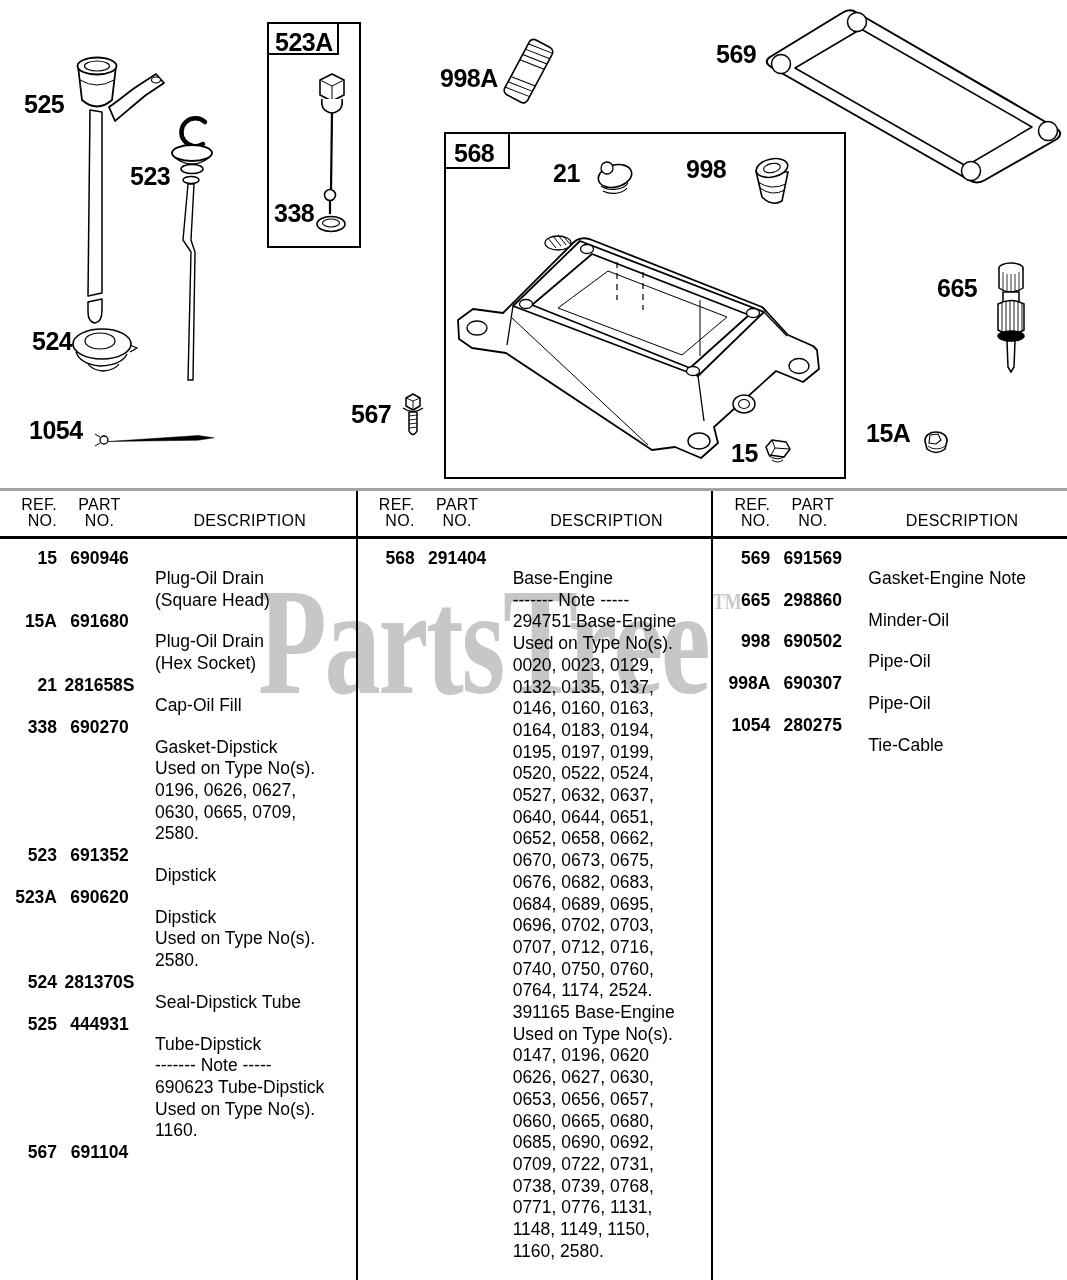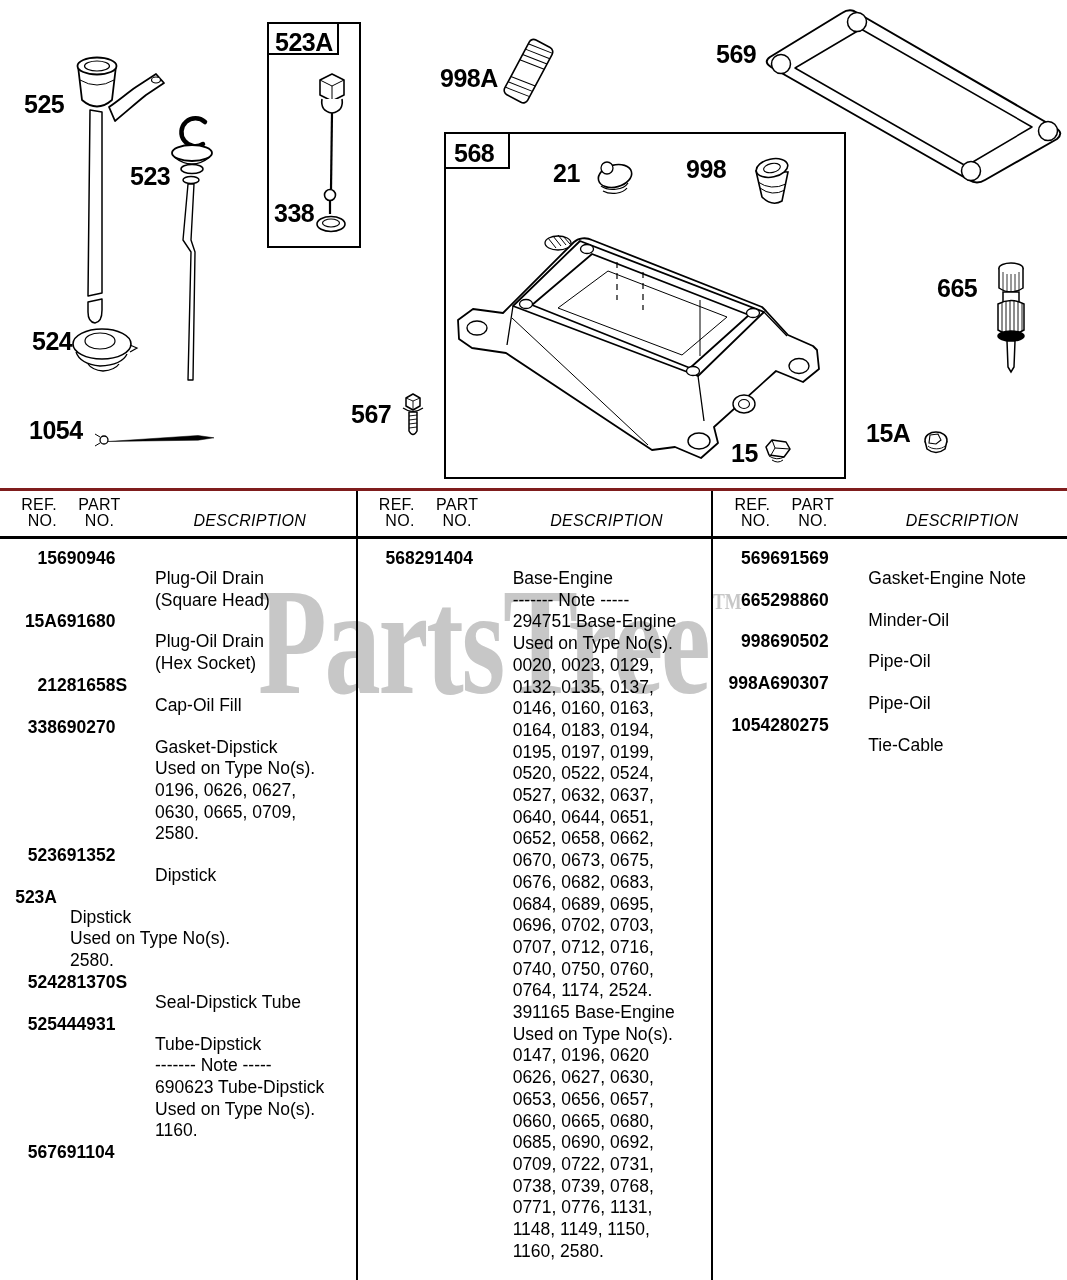--- a/index.html
+++ b/index.html
@@ -16,37 +16,37 @@
   }
   .watermark{
     position:absolute;left:258px;top:566px;z-index:1;
     font-family:"Liberation Serif", serif;font-weight:bold;
     font-size:152px;line-height:1;color:#c7c7c7;white-space:nowrap;
     letter-spacing:-3px;transform:scaleX(0.74);transform-origin:0 0;
   }
   .wm-tm{font-size:24px;vertical-align:84px;letter-spacing:0;margin-left:6px;}
   .ptable{
     position:absolute;left:0;top:488px;width:1067px;height:792px;
-    border-top:3px solid #7f1d1d;display:flex;z-index:2;box-sizing:border-box;
+    border-top:3px solid #a3a3a3;display:flex;z-index:2;box-sizing:border-box;
     background:transparent;
   }
   .tcol{width:355.67px;box-sizing:border-box;}
   .tcol + .tcol{border-left:2px solid #000;}
   .col-head{
     height:48px;box-sizing:border-box;border-bottom:3px solid #000;
     display:flex;padding-top:6px;font-size:16px;line-height:15.5px;
     letter-spacing:0.3px;
   }
   .h-ref{width:57px;text-align:right;flex:none;}
   .h-part{width:85px;text-align:center;flex:none;padding-right:2px;}
-  .h-desc{flex:1;text-align:center;margin-top:15.5px;font-style:italic;}
+  .h-desc{flex:1;text-align:center;margin-top:15.5px;}
   .col-body{padding-top:9px;font-size:17.5px;line-height:21.7px;}
   .prow{display:flex;}
   .c-ref{width:57px;text-align:right;font-weight:bold;flex:none;}
-  .c-part{width:85px;text-align:left;font-weight:bold;flex:none;}
+  .c-part{width:85px;text-align:center;font-weight:bold;flex:none;}
   .c-desc{flex:1;padding-left:13px;margin-top:20px;}
   .desc-line{white-space:nowrap;}
   .b{font-weight:normal;}
 </style>
 </head>
 <body>
 
 <div class="watermark"><span>PartsTree</span><span class="wm-tm">TM</span></div>
 
 <div class="diagram">
@@ -257,20 +257,21 @@
         </div>
         <div class="prow">
           <span class="c-ref">523</span>
           <span class="c-part">691352</span>
           <div class="c-desc">
             <div class="desc-line">Dipstick</div>
           </div>
         </div>
         <div class="prow">
           <span class="c-ref">523A</span>
+          <span class="c-part">690620</span>
           <div class="c-desc">
             <div class="desc-line">Dipstick</div>
             <div class="desc-line">Used on Type No(s).</div>
             <div class="desc-line">2580.</div>
           </div>
         </div>
         <div class="prow">
           <span class="c-ref">524</span>
           <span class="c-part">281370S</span>
           <div class="c-desc">

